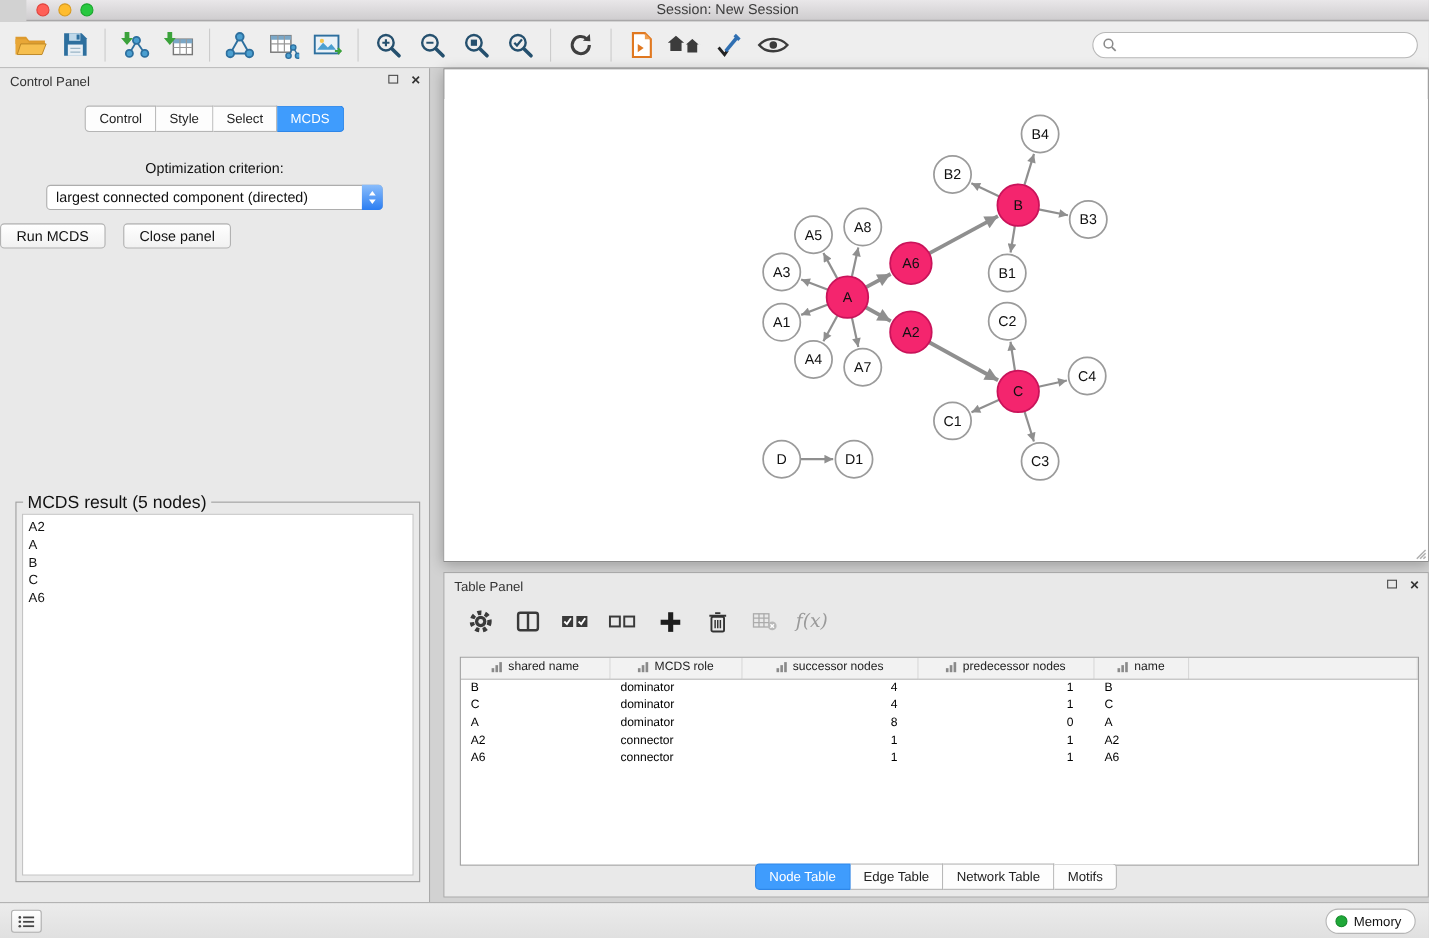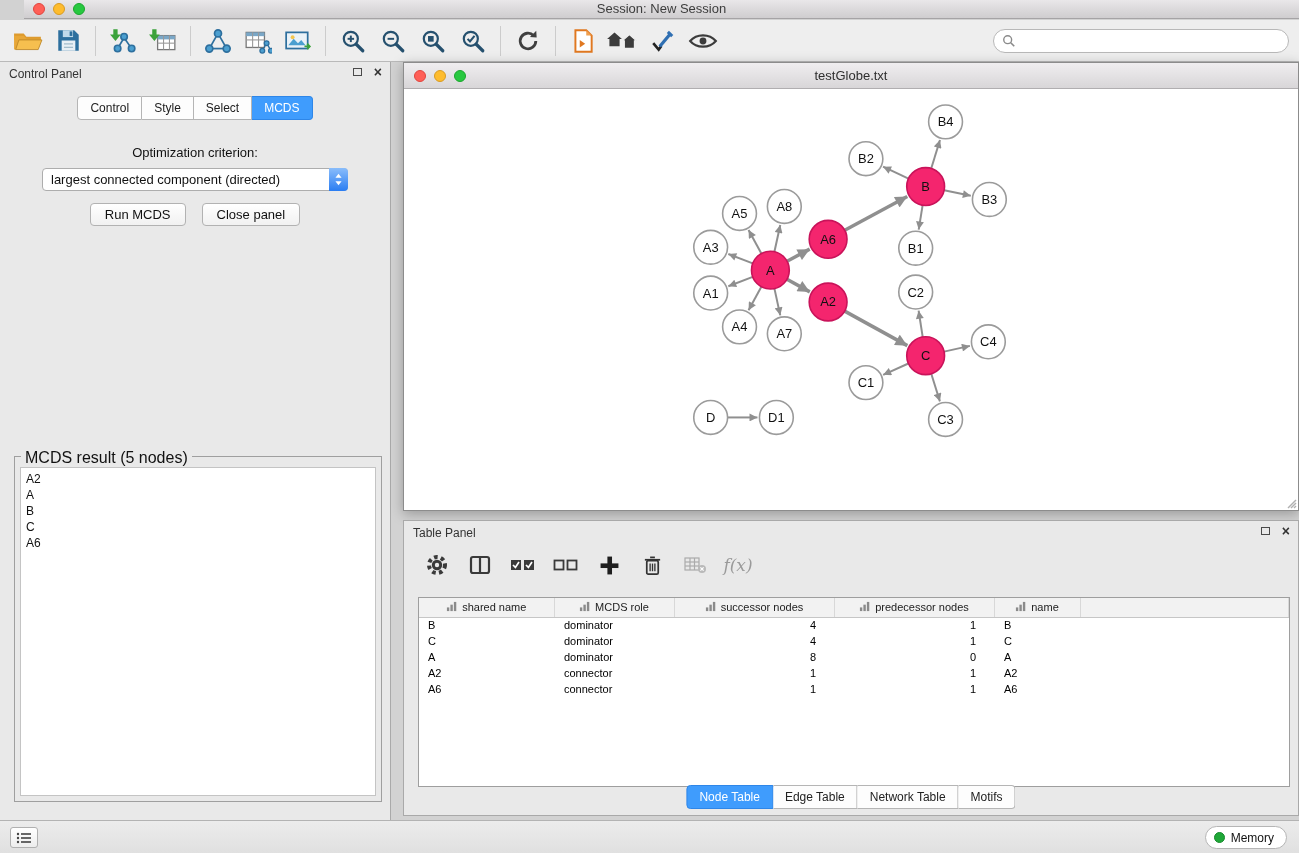--- a/index.html
+++ b/index.html
@@ -52,21 +52,21 @@
   .seg-tab:last-child { border-radius:0 4px 4px 0; }
   .seg-tab.active { background:#3f9cfd; color:#fff; border-color:#2e86e8; }
   .opt-label { text-align:center; font-size:13px; margin-top:25px; color:#111; }
   .dropdown { width:306px; height:23px; margin:8px auto 0 auto; background:#fff;
     border:1px solid #adadad; border-radius:4px; position:relative;
     display:flex; align-items:center; padding-left:8px; font-size:13px; }
   .dd-value { white-space:nowrap; overflow:hidden; }
   .dd-stepper { position:absolute; right:-1px; top:-1px; width:19px; height:23px;
     background:linear-gradient(#8abdfb,#2a7df2); border-radius:0 4px 4px 0;
     display:flex; align-items:center; justify-content:center; }
-  .btn-row { display:flex; justify-content:center; gap:16px; margin-top:12px; }
+  .btn-row { display:flex; gap:16px; margin-top:12px; }
   .mac-btn { font-family:"Liberation Sans",sans-serif; font-size:13px; color:#111;
     background:linear-gradient(#ffffff,#f1f1f1); border:1px solid #b2b2b2;
     border-radius:4px; padding:3px 14px; height:23px; }
   .mcds-group { position:absolute; left:14px; top:394px; width:368px; height:346px;
     border:1px solid #9f9f9f; }
   .mcds-legend { position:absolute; top:-8px; left:6px; background:#e9e9e9;
     padding:0 4px; font-size:16px; color:#111; }
   .mcds-list { position:absolute; left:5px; right:5px; top:10px; bottom:5px;
     background:#fff; border:1px solid #c4c4c4; padding:3px 5px;
     font-size:12px; line-height:16px; overflow:hidden; }
@@ -315,28 +315,20 @@
           <div>A2</div>
           <div>A</div>
           <div>B</div>
           <div>C</div>
           <div>A6</div>
         </div>
     </div>
   </div>
 
   <div class="net-window">
-    <div class="net-titlebar">
-      <div class="traffic small">
-        <span class="light red"></span>
-        <span class="light yellow"></span>
-        <span class="light green"></span>
-      </div>
-      <div class="net-title">testGlobe.txt</div>
-    </div>
     <div class="net-canvas">
       <svg id="net-svg" viewBox="0 0 894 422">
           <defs>
             <marker id="arrowS" viewBox="0 0 10 10" refX="10" refY="5" markerUnits="userSpaceOnUse" markerWidth="9" markerHeight="8" orient="auto">
               <path d="M0 0 L10 5 L0 10 z" fill="#8f8f8f"></path>
             </marker>
             <marker id="arrowL" viewBox="0 0 10 10" refX="10" refY="5" markerUnits="userSpaceOnUse" markerWidth="14" markerHeight="12" orient="auto">
               <path d="M0 0 L10 5 L0 10 z" fill="#8f8f8f"></path>
             </marker>
           </defs>

